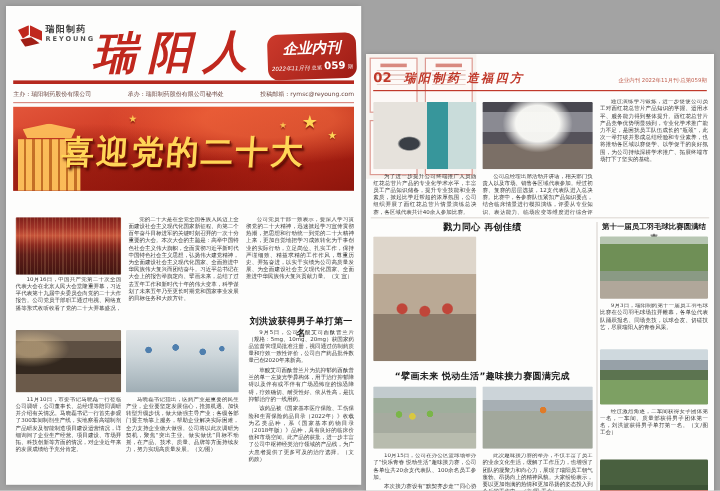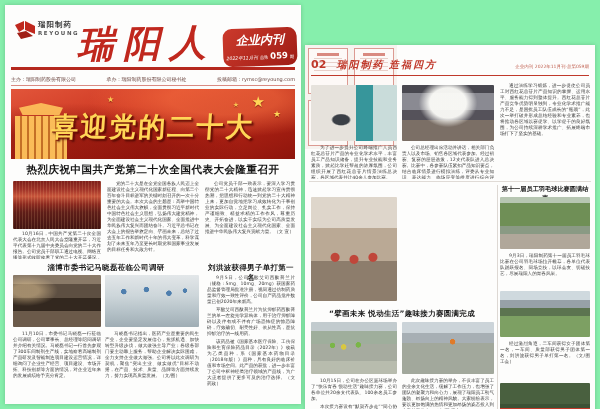--- a/index.html
+++ b/index.html
@@ -1,17 +1,17 @@
 <!DOCTYPE html>
 <html><head>
 <meta charset="utf-8">
 <style>
   html,body{margin:0;padding:0;}
   body{font-family:"DejaVu Sans","Liberation Sans",sans-serif;}
-  #canvas{position:relative;width:600px;height:409px;background:#86efac;overflow:hidden;}
+  #canvas{position:relative;width:600px;height:409px;background:#a3a3a3;overflow:hidden;}
   .page{position:absolute;top:5px;height:399px;background:#fdfdfc;box-shadow:0 0 4px rgba(0,0,0,.18);}
   #page-left{left:5px;width:296px;}
   #page-right{left:305px;width:290px;margin-top:40px;}
   .abs{position:absolute;}
   .photo{position:absolute;border-radius:1px;}
   .body-text{font-size:4.6px;line-height:6px;color:#3a3a3a;text-align:justify;overflow:hidden;}
   .body-text p{margin:0 0 2px 0;text-indent:9px;}
   .headline-lg{font-size:10.5px;font-weight:bold;color:#151515;text-align:center;letter-spacing:.5px;}
   .headline-md{font-size:7.5px;font-weight:bold;color:#1a1a1a;text-align:center;letter-spacing:.3px;}
   .headline-sm{font-size:6.2px;font-weight:bold;color:#1a1a1a;text-align:center;}
@@ -101,35 +101,33 @@
     <div class="abs banner">
       <div class="tam-roof"></div>
       <div class="tam-base"></div>
       <span class="star star1">★</span>
       <span class="star star2">★</span>
       <span class="star star3">★</span>
       <span class="star star4">★</span>
       <div class="banner-title">喜迎党的二十大</div>
     </div>
 
-    <div class="abs headline-lg" style="left:6px;top:158px;width:284px;">热烈庆祝中国共产党第二十次全国代表大会隆重召开</div>
     <div class="photo" style="left:8px;top:176px;width:88px;height:48px;background:
       repeating-linear-gradient(90deg, rgba(255,210,150,.15) 0 1px, transparent 1px 3px),
       linear-gradient(180deg,#7d1f1a 0%,#a03328 18%,#c8563c 32%,#8c2a20 48%,#5f1d18 65%,#421511 100%);"></div>
     <div class="abs body-text" style="left:8px;top:226px;width:88px;height:28px;">
       <p>10月16日，中国共产党第二十次全国代表大会在北京人民大会堂隆重开幕，习近平代表第十九届中央委员会向党的二十大作报告。公司党员干部职工通过电视、网络直播等形式收听收看了党的二十大开幕盛况，认真聆听学习习近平总书记的报告。</p>
     </div>
     <div class="abs body-text" style="left:102px;top:176px;width:92px;height:78px;">
       <p>党的二十大是在全党全国各族人民迈上全面建设社会主义现代化国家新征程、向第二个百年奋斗目标进军的关键时刻召开的一次十分重要的大会。本次大会的主题是：高举中国特色社会主义伟大旗帜，全面贯彻习近平新时代中国特色社会主义思想，弘扬伟大建党精神，为全面建设社会主义现代化国家、全面推进中华民族伟大复兴而团结奋斗。习近平总书记在大会上的报告举旗定向、擘画未来，总结了过去五年工作和新时代十年的伟大变革，科学谋划了未来五年乃至更长时期党和国家事业发展的目标任务和大政方针。</p>
     </div>
     <div class="abs body-text" style="left:200px;top:176px;width:90px;height:78px;">
       <p>公司党员干部一致表示，要深入学习贯彻党的二十大精神，迅速掀起学习宣传贯彻热潮，把思想和行动统一到党的二十大精神上来，更加自觉地把学习成效转化为干事创业的实际行动，立足岗位、扎实工作，保持严谨细致、精益求精的工作作风，尊重历史、开拓奋进，以实干实绩为公司高质量发展、为全面建设社会主义现代化国家、全面推进中华民族伟大复兴贡献力量。（文 宣）</p>
     </div>
 
-    <div class="abs headline-md" style="left:8px;top:258px;width:186px;">淄博市委书记马晓磊莅临公司调研</div>
     <div class="photo" style="left:8px;top:270px;width:88px;height:52px;background:
       radial-gradient(ellipse at 15% 30%, rgba(230,200,150,.5) 0 12%, transparent 30%),
       linear-gradient(180deg,#8a7a68 0 18%,#5d4f42 18% 45%,#33281f 45% 70%,#6b5a4a 70% 100%);"></div>
     <div class="photo" style="left:100px;top:270px;width:94px;height:52px;background:
       radial-gradient(circle at 20% 32%, #4f7fae 0 2.5px, transparent 3px),
       radial-gradient(circle at 44% 28%, #4f7fae 0 2.5px, transparent 3px),
       radial-gradient(circle at 68% 35%, #4f7fae 0 2.5px, transparent 3px),
       radial-gradient(circle at 85% 30%, #4f7fae 0 2px, transparent 2.5px),
       linear-gradient(180deg,#e3e7e9 0%,#cdd6da 40%,#b6c2c8 70%,#9fadb4 100%);"></div>
     <div class="abs body-text" style="left:8px;top:326px;width:88px;height:68px;">
@@ -169,20 +167,21 @@
     <div class="abs body-text" style="left:97px;top:100px;width:92px;height:34px;">
       <p>公司总经理出席活动并讲话，相关部门负责人以及市场、销售各区域代表参加。经过初赛、复赛的层层选拔，12支代表队进入总决赛。比赛中，各参赛队伍紧扣产品知识要点，结合临床情景进行模拟演练，评委从专业知识、表达能力、临场应变等维度进行综合评分，现场气氛热烈。（文/图）</p>
     </div>
     <div class="abs body-text" style="left:195px;top:38px;width:90px;height:96px;">
       <p>通过演练学习锻炼，进一步促使公司员工对西红花总苷片产品知识的掌握、运用水平、服务能力得到整体提升。西红花总苷片产品竞争优势明显独到，专业化学术推广能力不足，是困扰员工队伍成长的“瓶颈”，此次一举打破并形成总结经验和专业素养，也将推动各区域以赛促学、以学促干的良好氛围，为公司持续深耕学术推广、拓展终端市场打下了坚实的基础。</p>
     </div>
 
     <div class="abs hline"></div>
     <div class="abs vline"></div>
 
+    <div class="abs headline-md" style="left:6px;top:140px;width:182px;">戮力同心 再创佳绩</div>
     <div class="photo" style="left:6px;top:152px;width:86px;height:104px;background:
       radial-gradient(circle at 28% 58%, #c0463a 0 4px, transparent 5px),
       radial-gradient(circle at 50% 60%, #c0463a 0 4px, transparent 5px),
       radial-gradient(circle at 72% 58%, #c0463a 0 4px, transparent 5px),
       linear-gradient(180deg,#ded6cb 0 30%,#baa995 30% 62%,#8d7d6c 62% 100%);"></div>
     <div class="certs">
       <div class="cert"></div>
       <div class="cert"></div>
       <div class="cert"></div>
       <div class="cert"></div>

